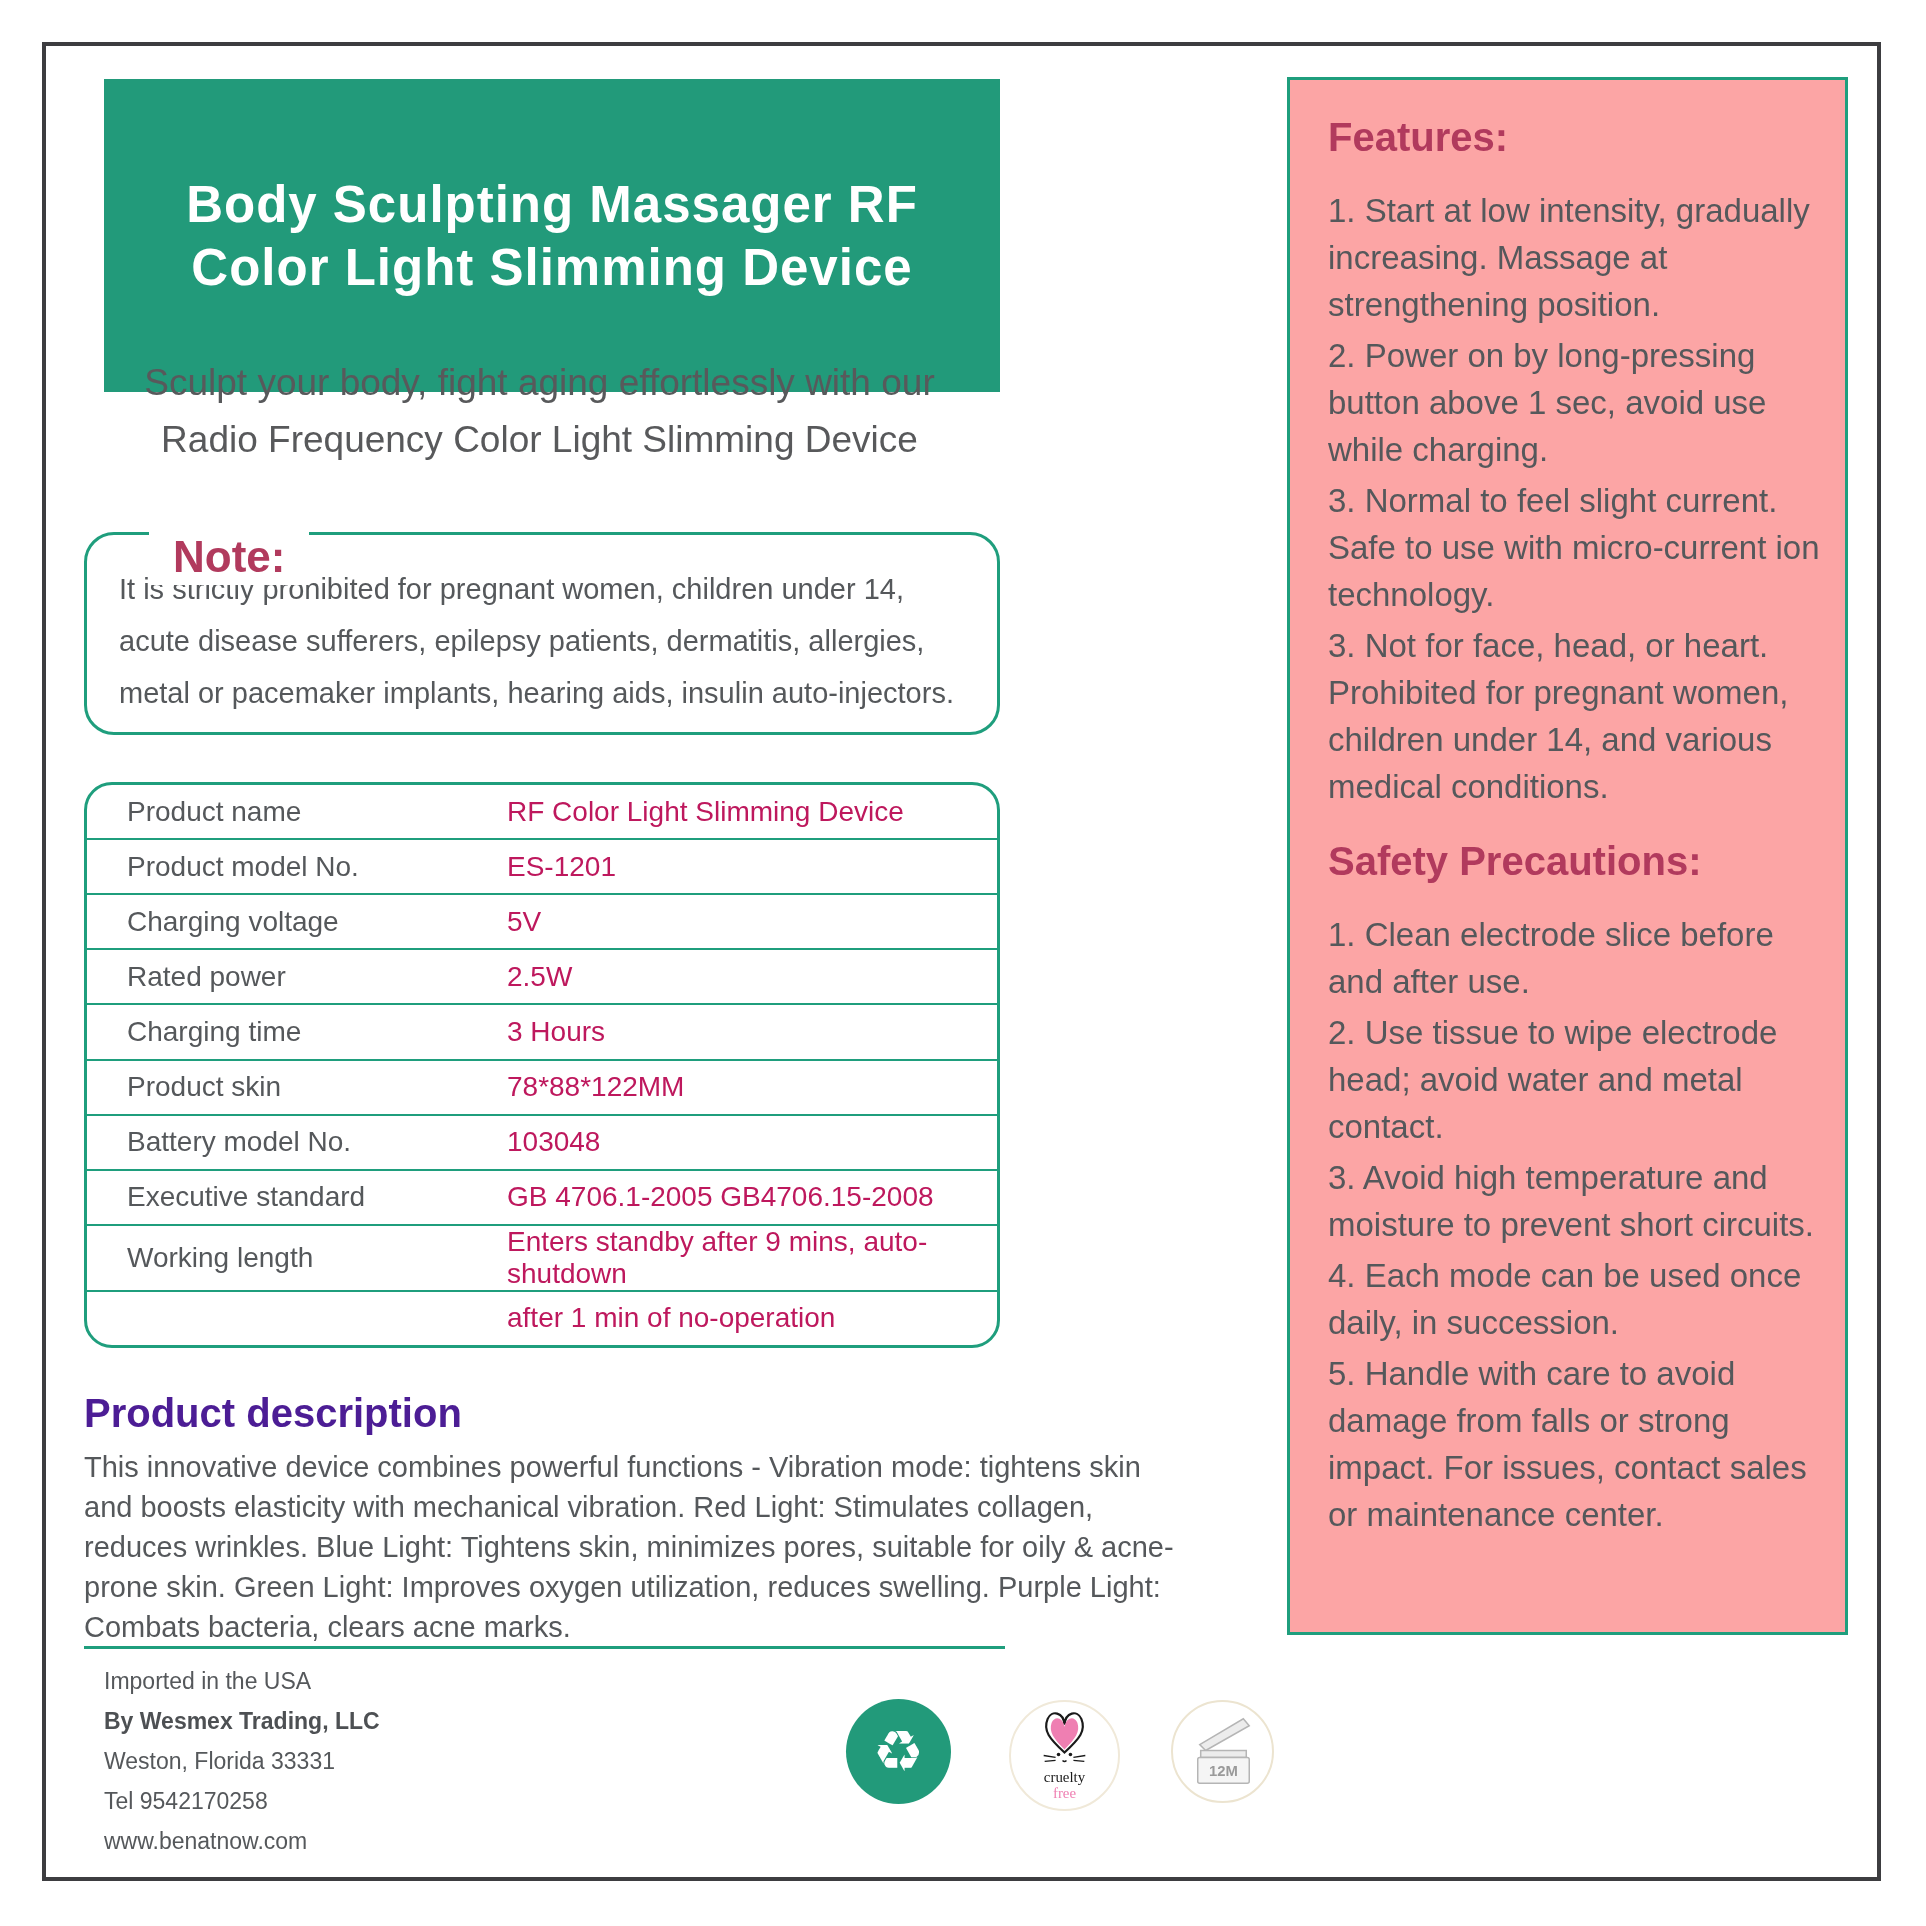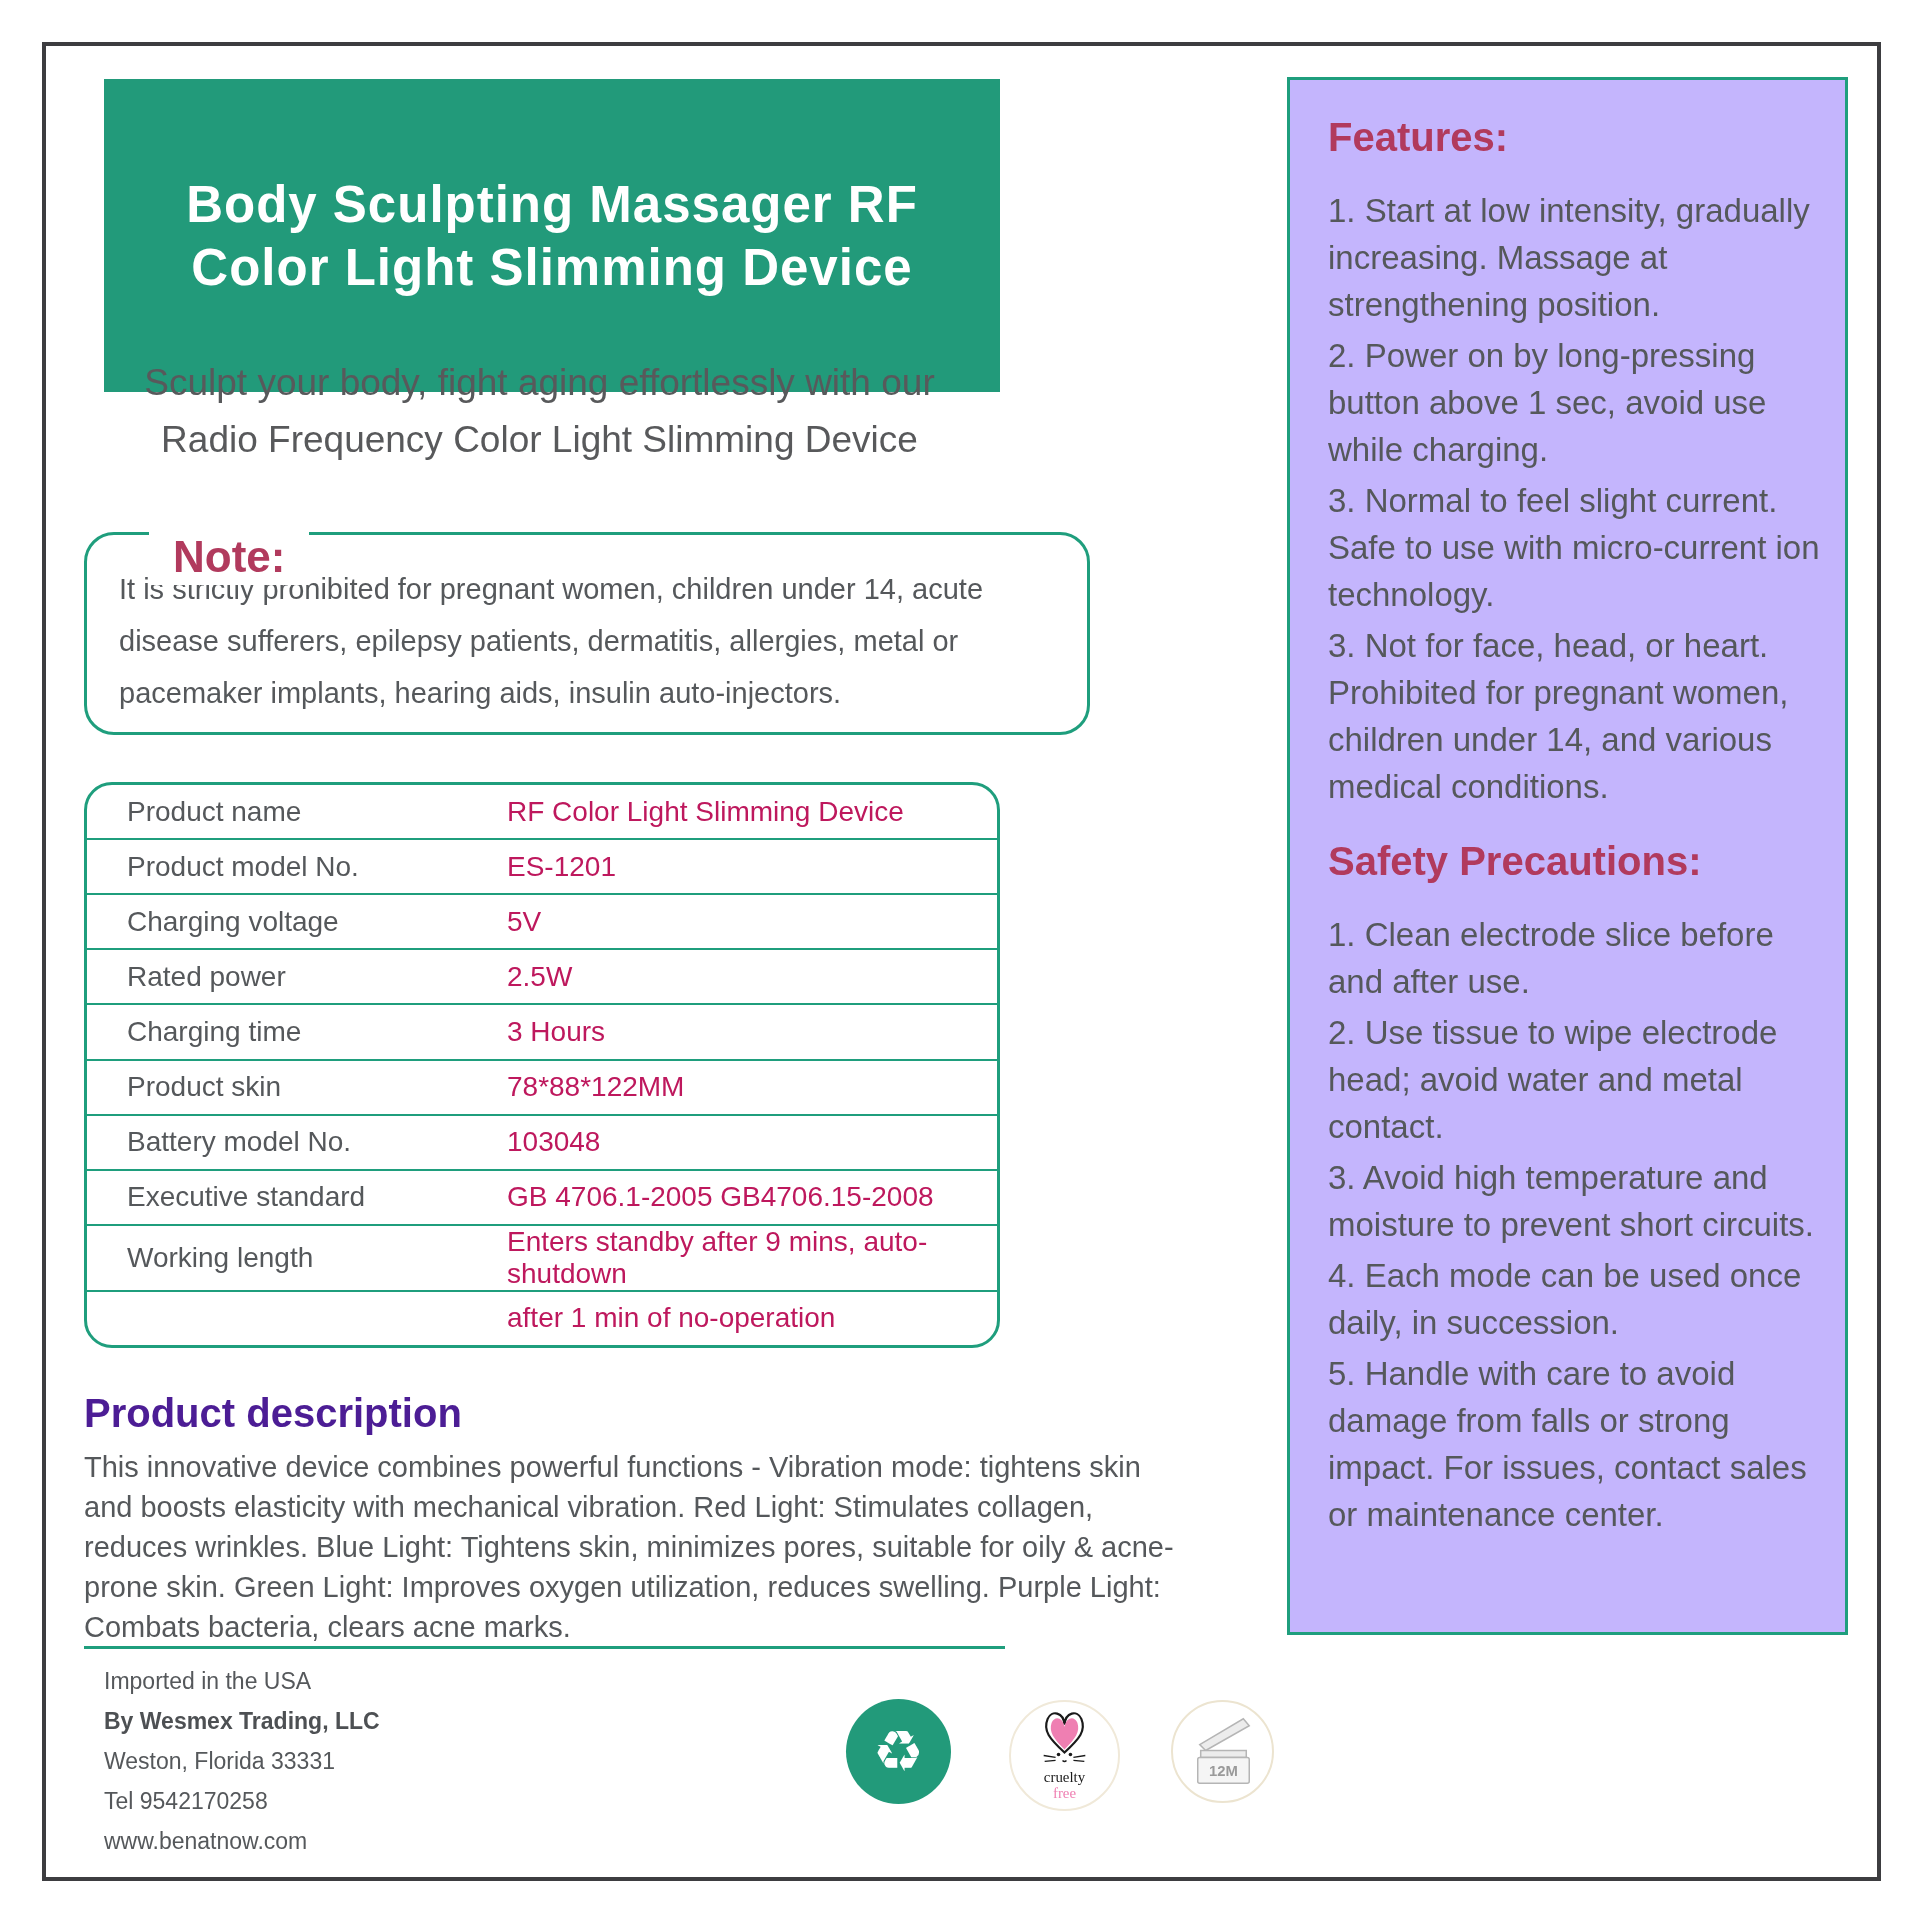--- a/index.html
+++ b/index.html
@@ -11,21 +11,21 @@
     border:4px solid #3d3d40;box-sizing:border-box;}
 
   .header{left:104px;top:79px;width:896px;height:313px;background:#229a7a;
     display:flex;flex-direction:column;align-items:center;justify-content:center;}
   .title-line{color:#ffffff;font-size:51px;font-weight:bold;line-height:63px;
     letter-spacing:1px;text-align:center;}
 
   .subtitle{left:74px;top:354px;width:931px;text-align:center;
     font-size:37px;line-height:57px;color:#58595b;}
 
-  .note-box{left:84px;top:532px;width:1006px;height:203px;box-sizing:border-box;
+  .note-box{left:84px;top:532px;width:916px;height:203px;box-sizing:border-box;
     border:3px solid #1f9e7d;border-radius:30px;}
   .note-text{padding:28px 28px 0 32px;font-size:29px;line-height:52px;color:#55585b;}
   .note-label{left:149px;top:500px;background:#ffffff;padding:0 24px;
     font-size:44px;font-weight:bold;color:#b13a5d;line-height:57px;margin-top:28px;}
 
   .spec-table{left:84px;top:782px;width:916px;height:566px;box-sizing:border-box;
     border:3px solid #1f9e7d;border-radius:28px;overflow:hidden;
     display:flex;flex-direction:column;}
   .spec-row{flex:1;display:flex;align-items:center;border-bottom:2px solid #1f9e7d;}
   .spec-row:last-child{border-bottom:none;}
@@ -41,21 +41,21 @@
 
   .icon-recycle{left:846px;top:1699px;width:105px;height:105px;border-radius:50%;
     background:#229a7a;display:flex;align-items:center;justify-content:center;}
   .icon-recycle span{font-family:"DejaVu Sans", sans-serif;color:#ffffff;
     font-size:57px;line-height:57px;}
   .icon-cruelty{left:1008px;top:1699px;}
   .icon-pao{left:1170px;top:1699px;}
   .logo-serif{font-family:"Liberation Serif", serif;}
 
   .sidebar{left:1287px;top:77px;width:561px;height:1558px;box-sizing:border-box;
-    border:3px solid #1f9e7d;padding:32px 15px 0 38px;background:#c4b5fd;}
+    border:3px solid #1f9e7d;padding:32px 15px 0 38px;background:#fca5a5;}
   .side-heading{font-size:40px;font-weight:bold;color:#b13a5d;line-height:51px;
     margin-bottom:24px;}
   .side-heading.second{margin-top:26px;}
   .side-item{font-size:33px;line-height:47px;color:#55585b;margin:0 0 4px 0;}
 </style>
 </head>
 <body>
 
 <div>
 

